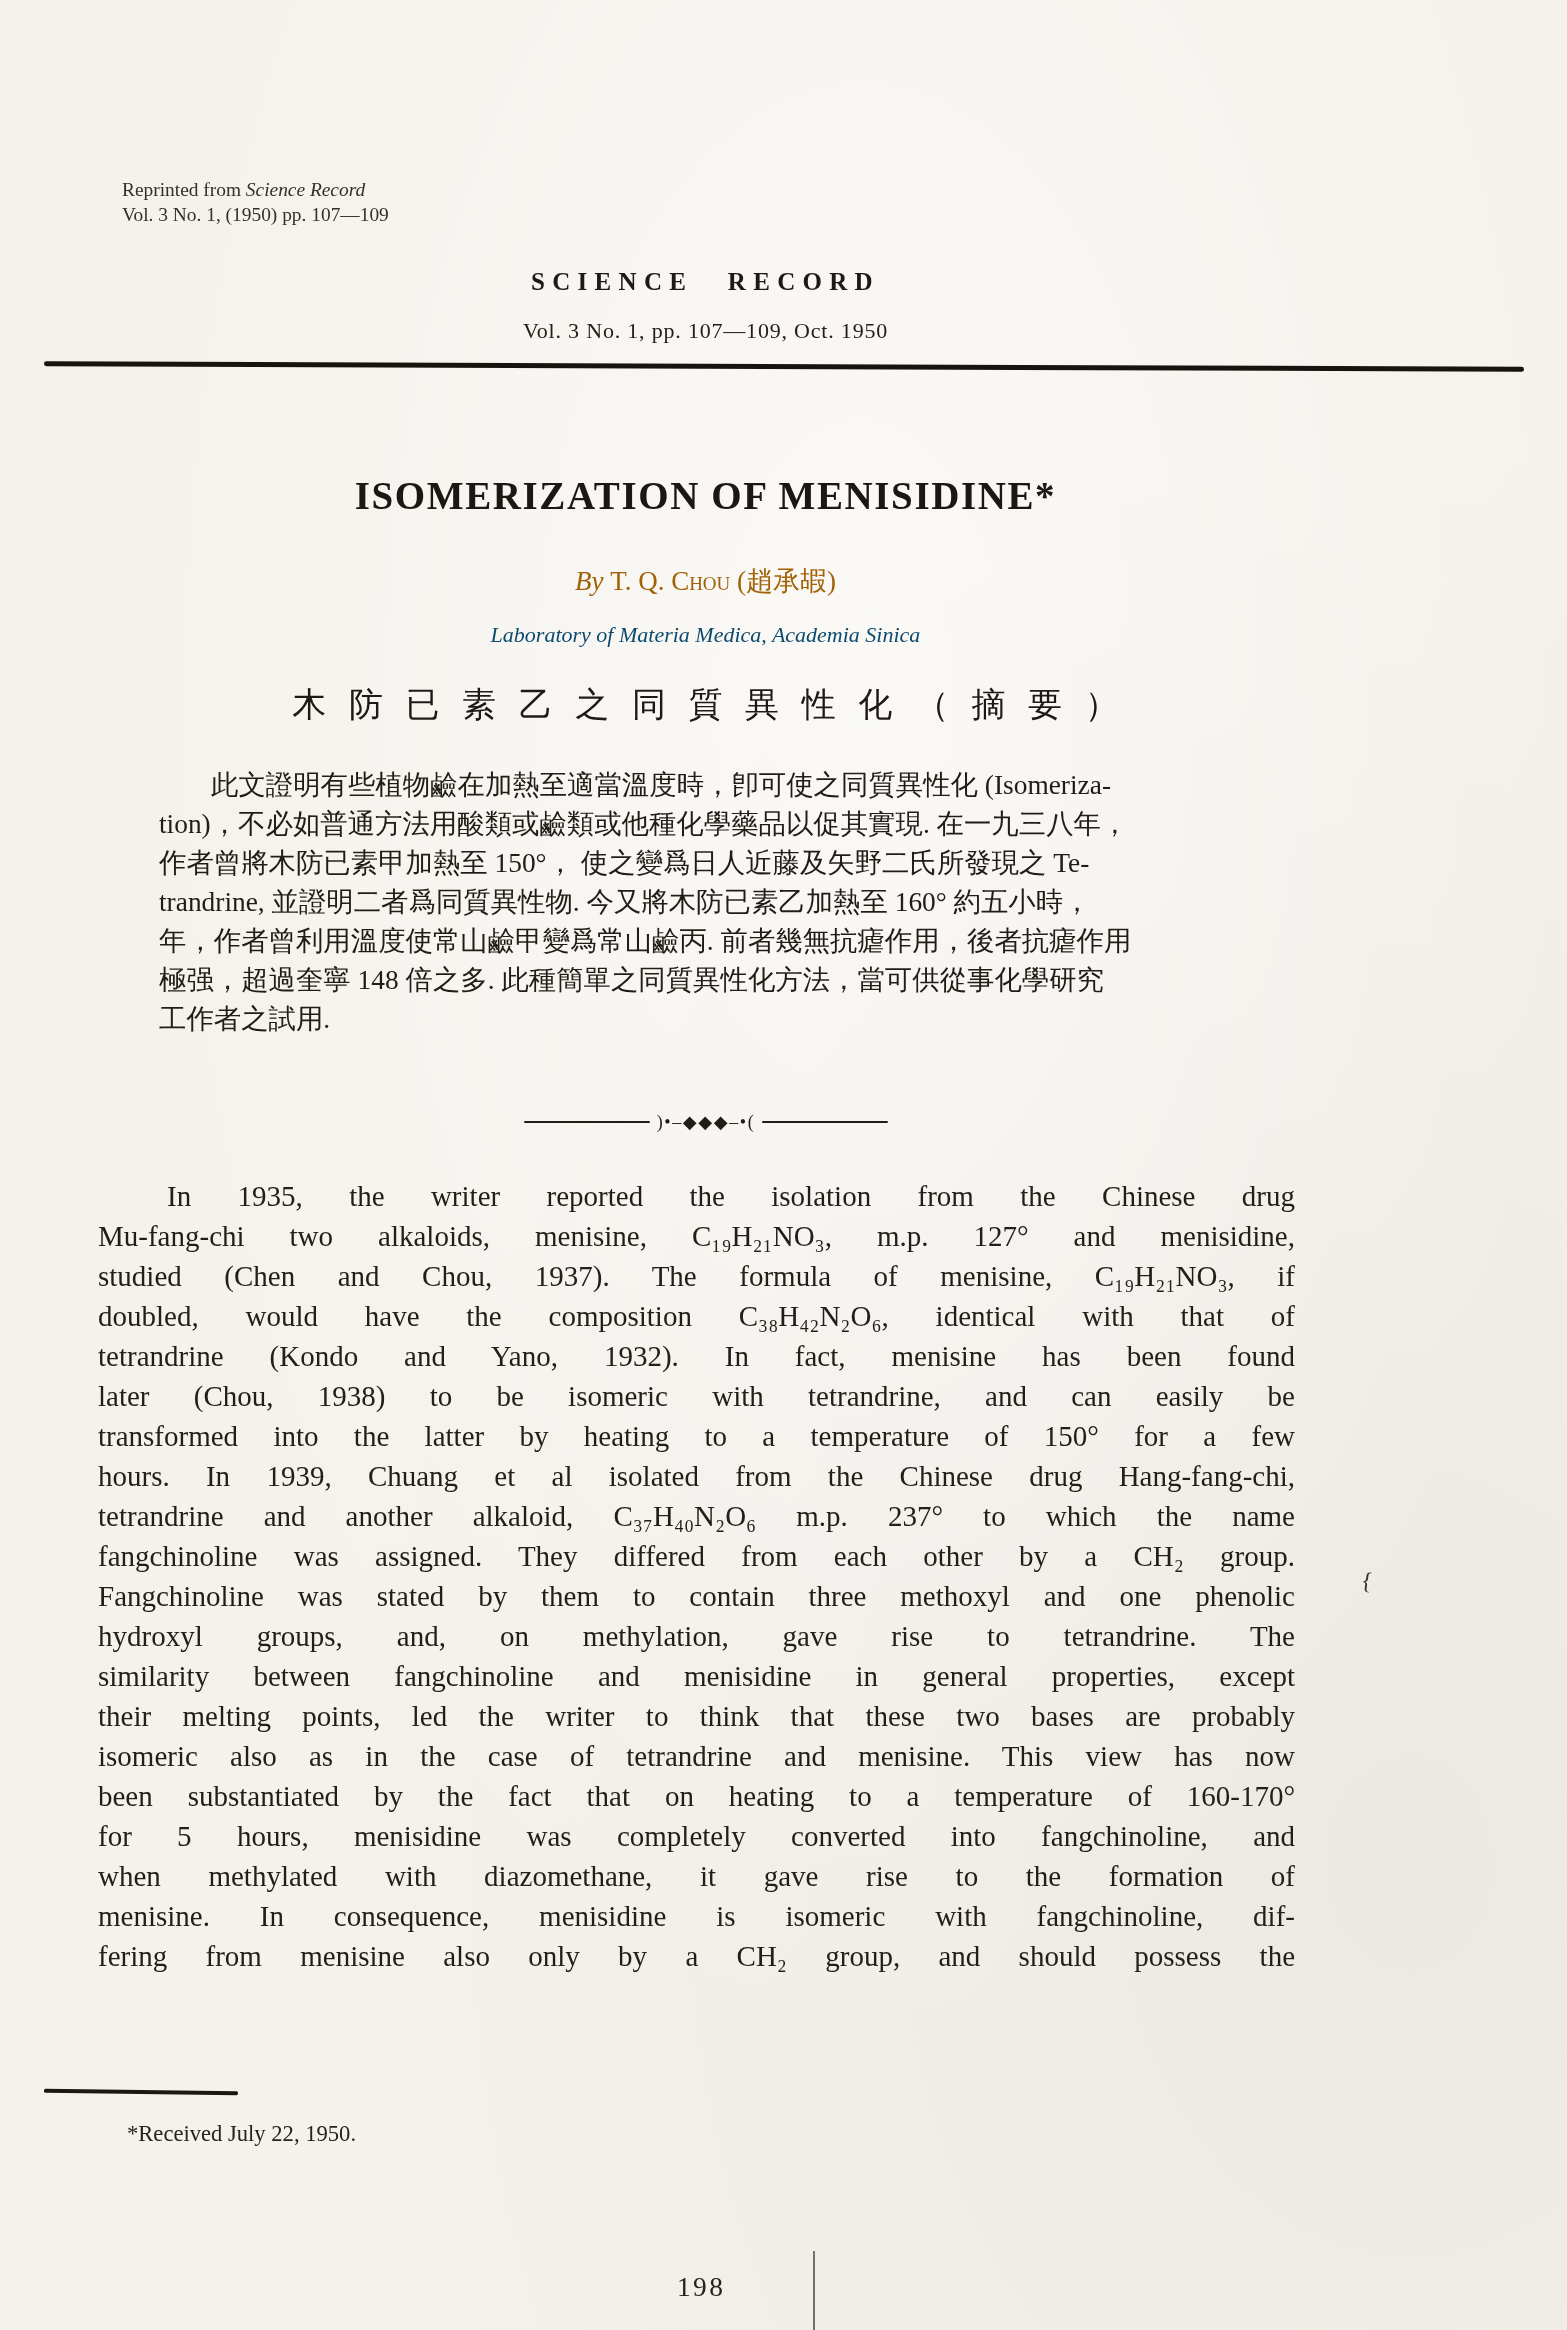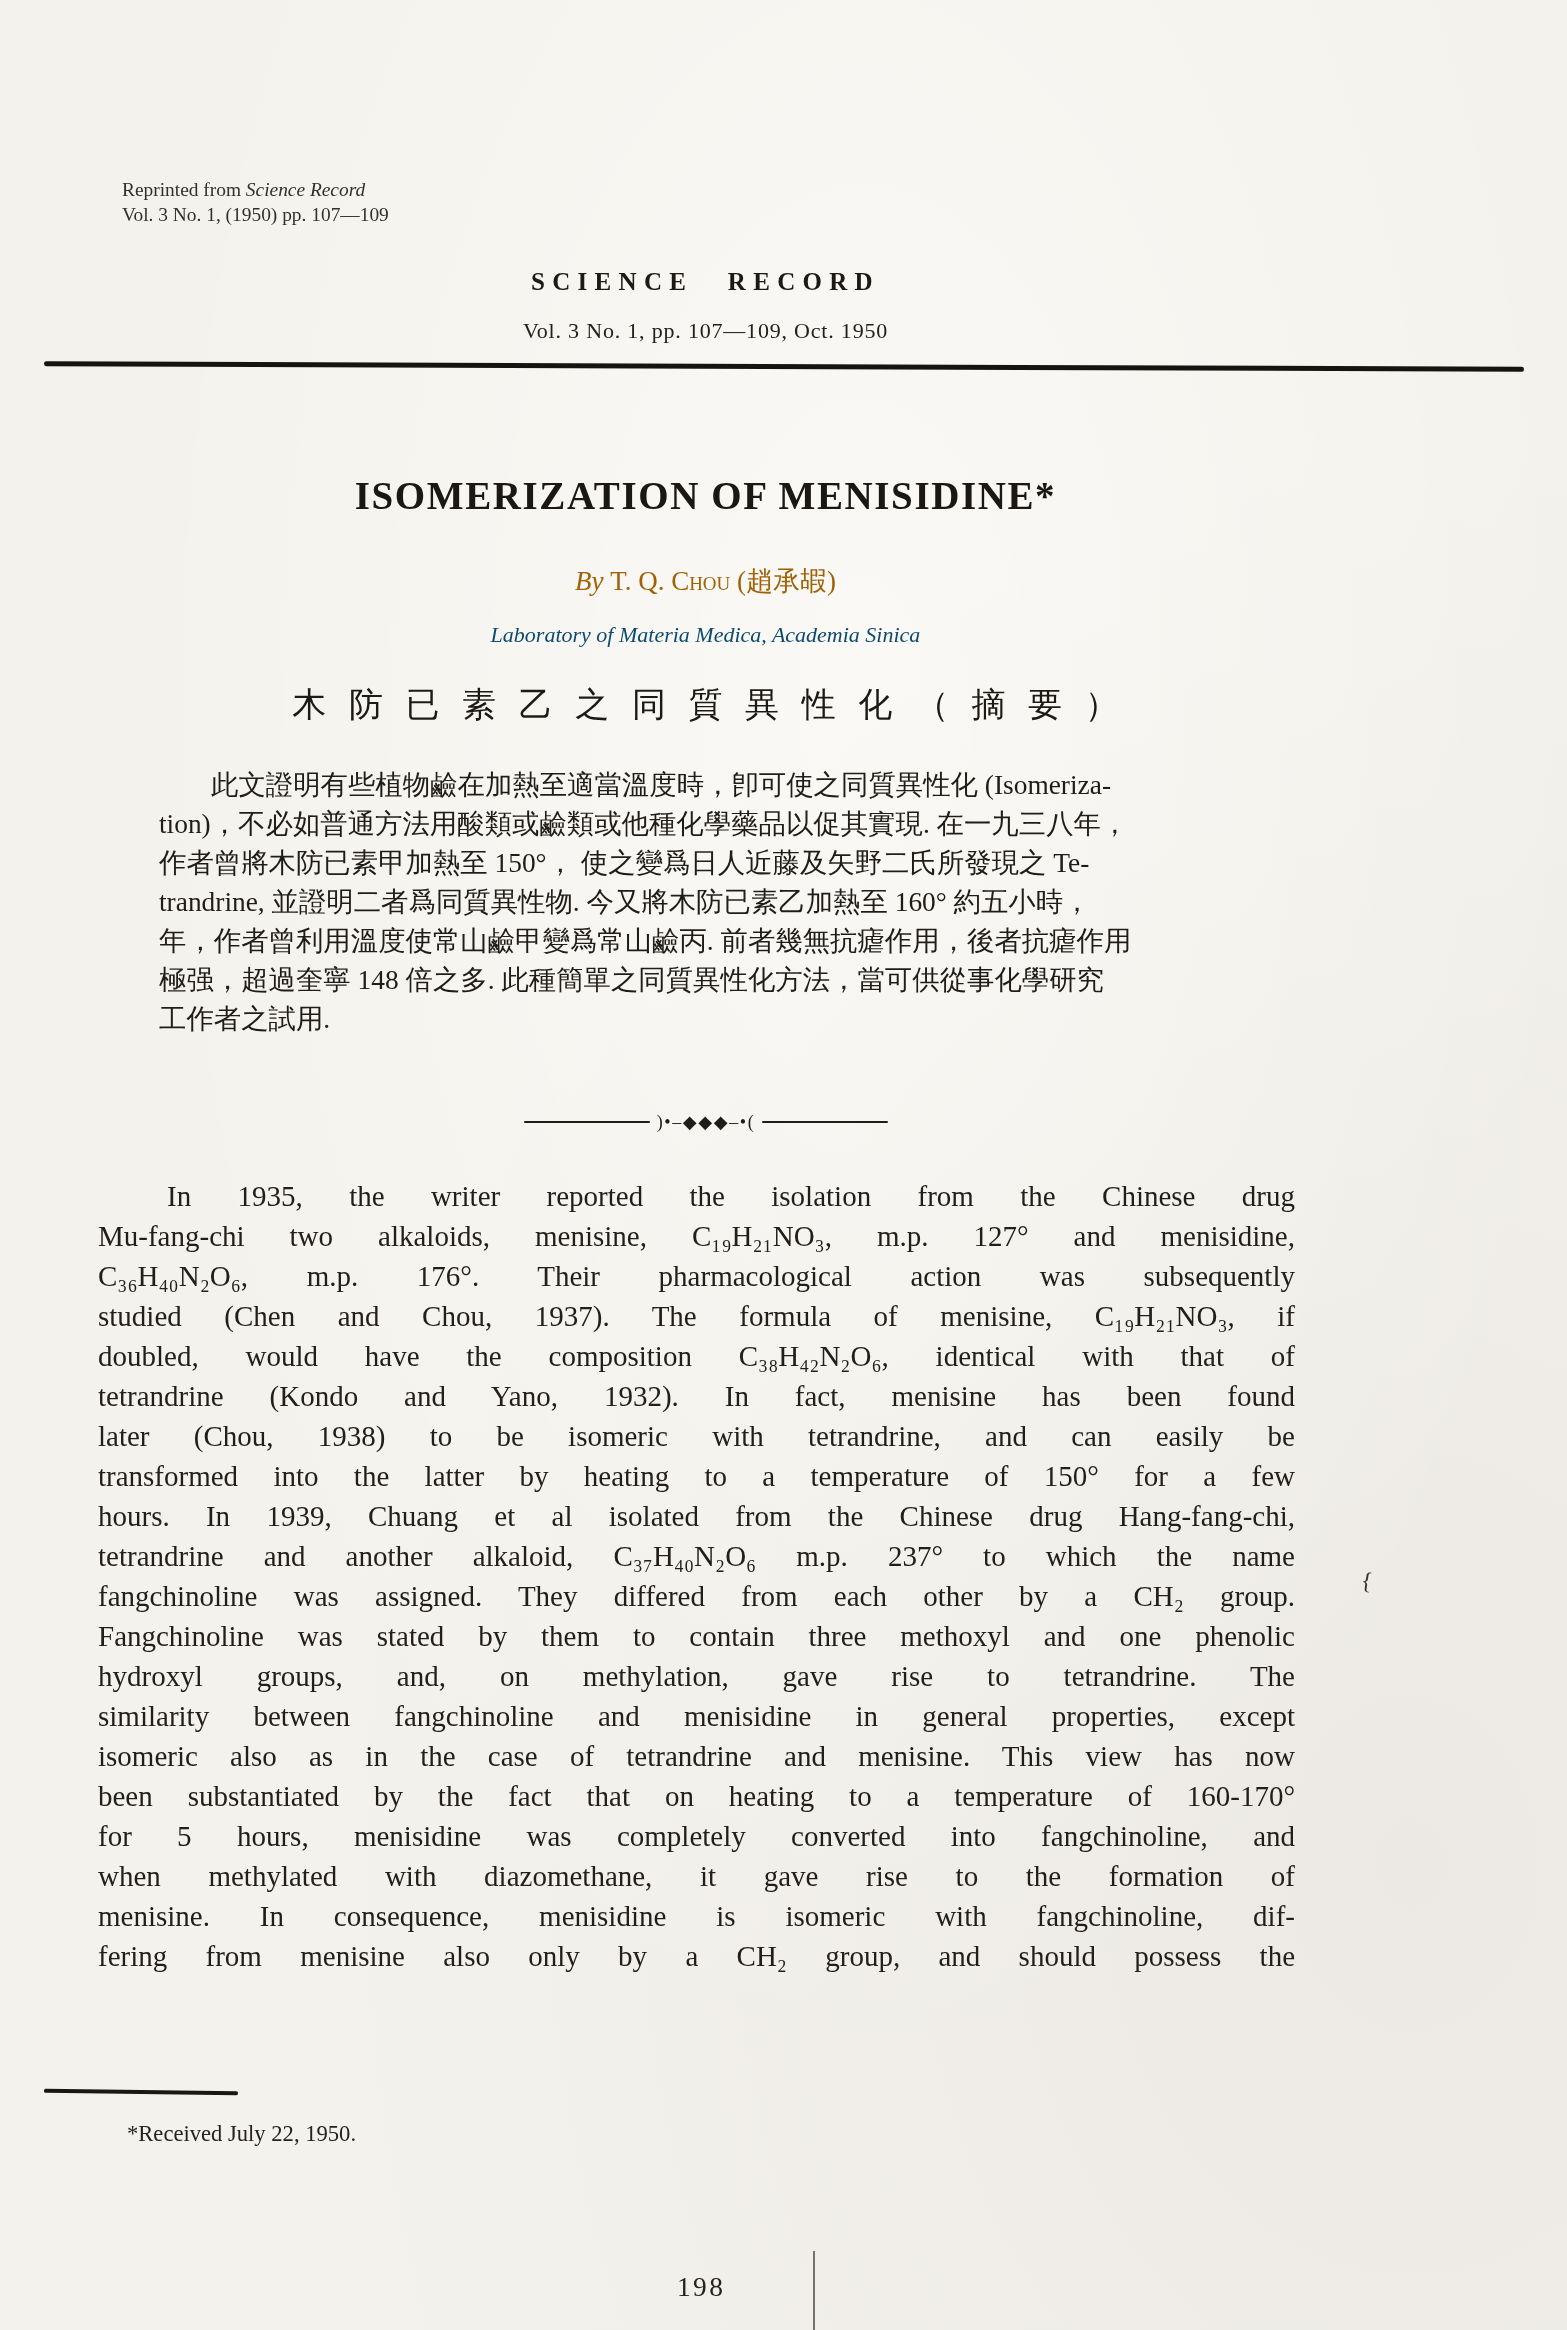--- a/index.html
+++ b/index.html
@@ -86,32 +86,32 @@
 
 <div class="abs divider">
   <span class="seg"></span>
   <span class="orn">)•–◆◆◆–•(</span>
   <span class="seg"></span>
 </div>
 
 <div class="abs body-en">
   <div class="jline indent">In 1935, the writer reported the isolation from the Chinese drug</div>
   <div class="jline">Mu-fang-chi two alkaloids, menisine, C₁₉H₂₁NO₃, m.p. 127° and menisidine,</div>
-  <div class="jline">C₃₆H₄₀N₂O₆, m.p. 176°. Their pharmacological action was subsequently</div>
   <div class="jline">studied (Chen and Chou, 1937). The formula of menisine, C₁₉H₂₁NO₃, if</div>
   <div class="jline">doubled, would have the composition C₃₈H₄₂N₂O₆, identical with that of</div>
   <div class="jline">tetrandrine (Kondo and Yano, 1932). In fact, menisine has been found</div>
   <div class="jline">later (Chou, 1938) to be isomeric with tetrandrine, and can easily be</div>
   <div class="jline">transformed into the latter by heating to a temperature of 150° for a few</div>
   <div class="jline">hours. In 1939, Chuang et al isolated from the Chinese drug Hang-fang-chi,</div>
   <div class="jline">tetrandrine and another alkaloid, C₃₇H₄₀N₂O₆ m.p. 237° to which the name</div>
   <div class="jline">fangchinoline was assigned. They differed from each other by a CH₂ group.</div>
   <div class="jline">Fangchinoline was stated by them to contain three methoxyl and one phenolic</div>
   <div class="jline">hydroxyl groups, and, on methylation, gave rise to tetrandrine. The</div>
   <div class="jline">similarity between fangchinoline and menisidine in general properties, except</div>
+  <div class="jline">their melting points, led the writer to think that these two bases are probably</div>
   <div class="jline">isomeric also as in the case of tetrandrine and menisine. This view has now</div>
   <div class="jline">been substantiated by the fact that on heating to a temperature of 160-170°</div>
   <div class="jline">for 5 hours, menisidine was completely converted into fangchinoline, and</div>
   <div class="jline">when methylated with diazomethane, it gave rise to the formation of</div>
   <div class="jline">menisine. In consequence, menisidine is isomeric with fangchinoline, dif-</div>
   <div class="jline">fering from menisine also only by a CH₂ group, and should possess the</div>
 </div>
 
 <div class="abs foot-rule"></div>
 <div class="abs footnote">*Received July 22, 1950.</div>

